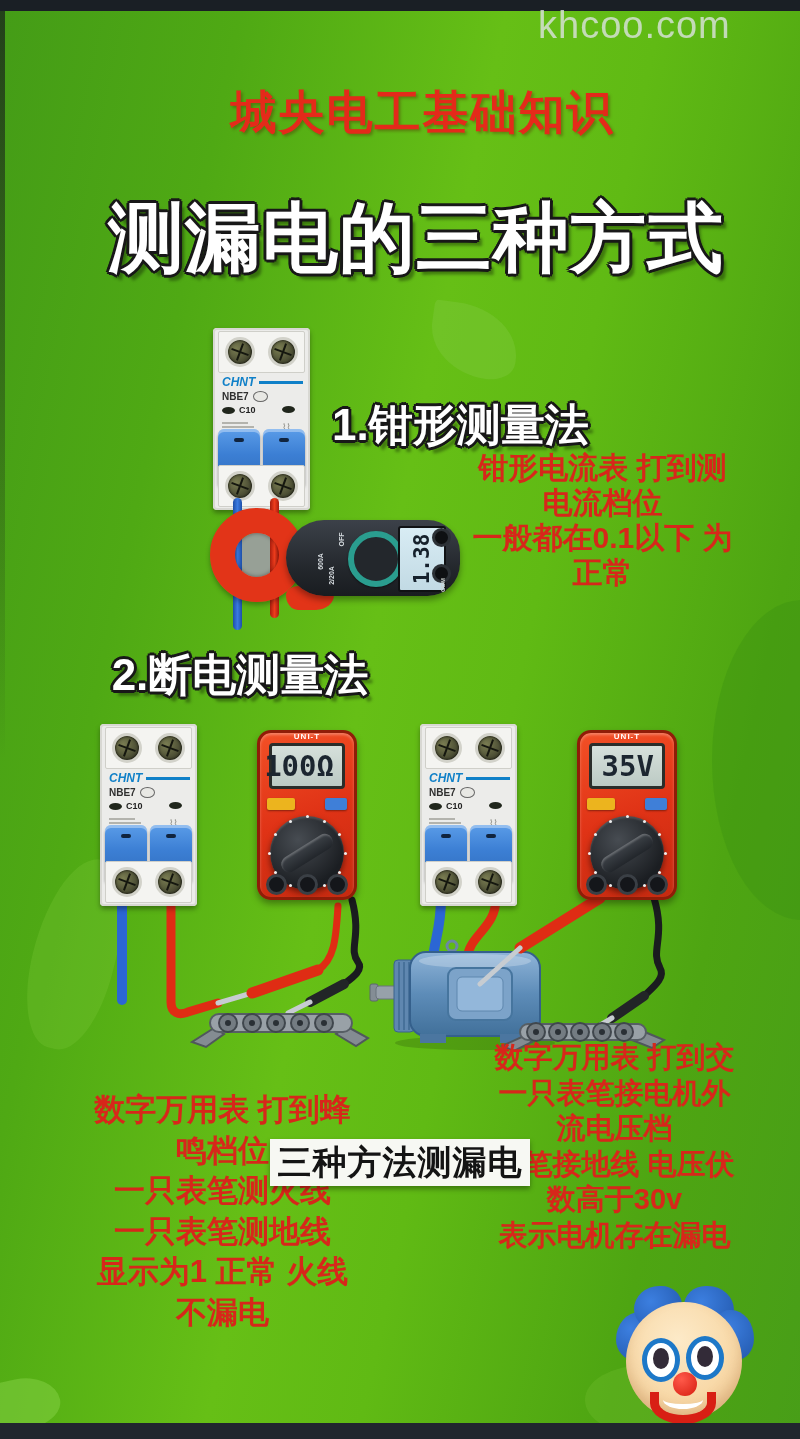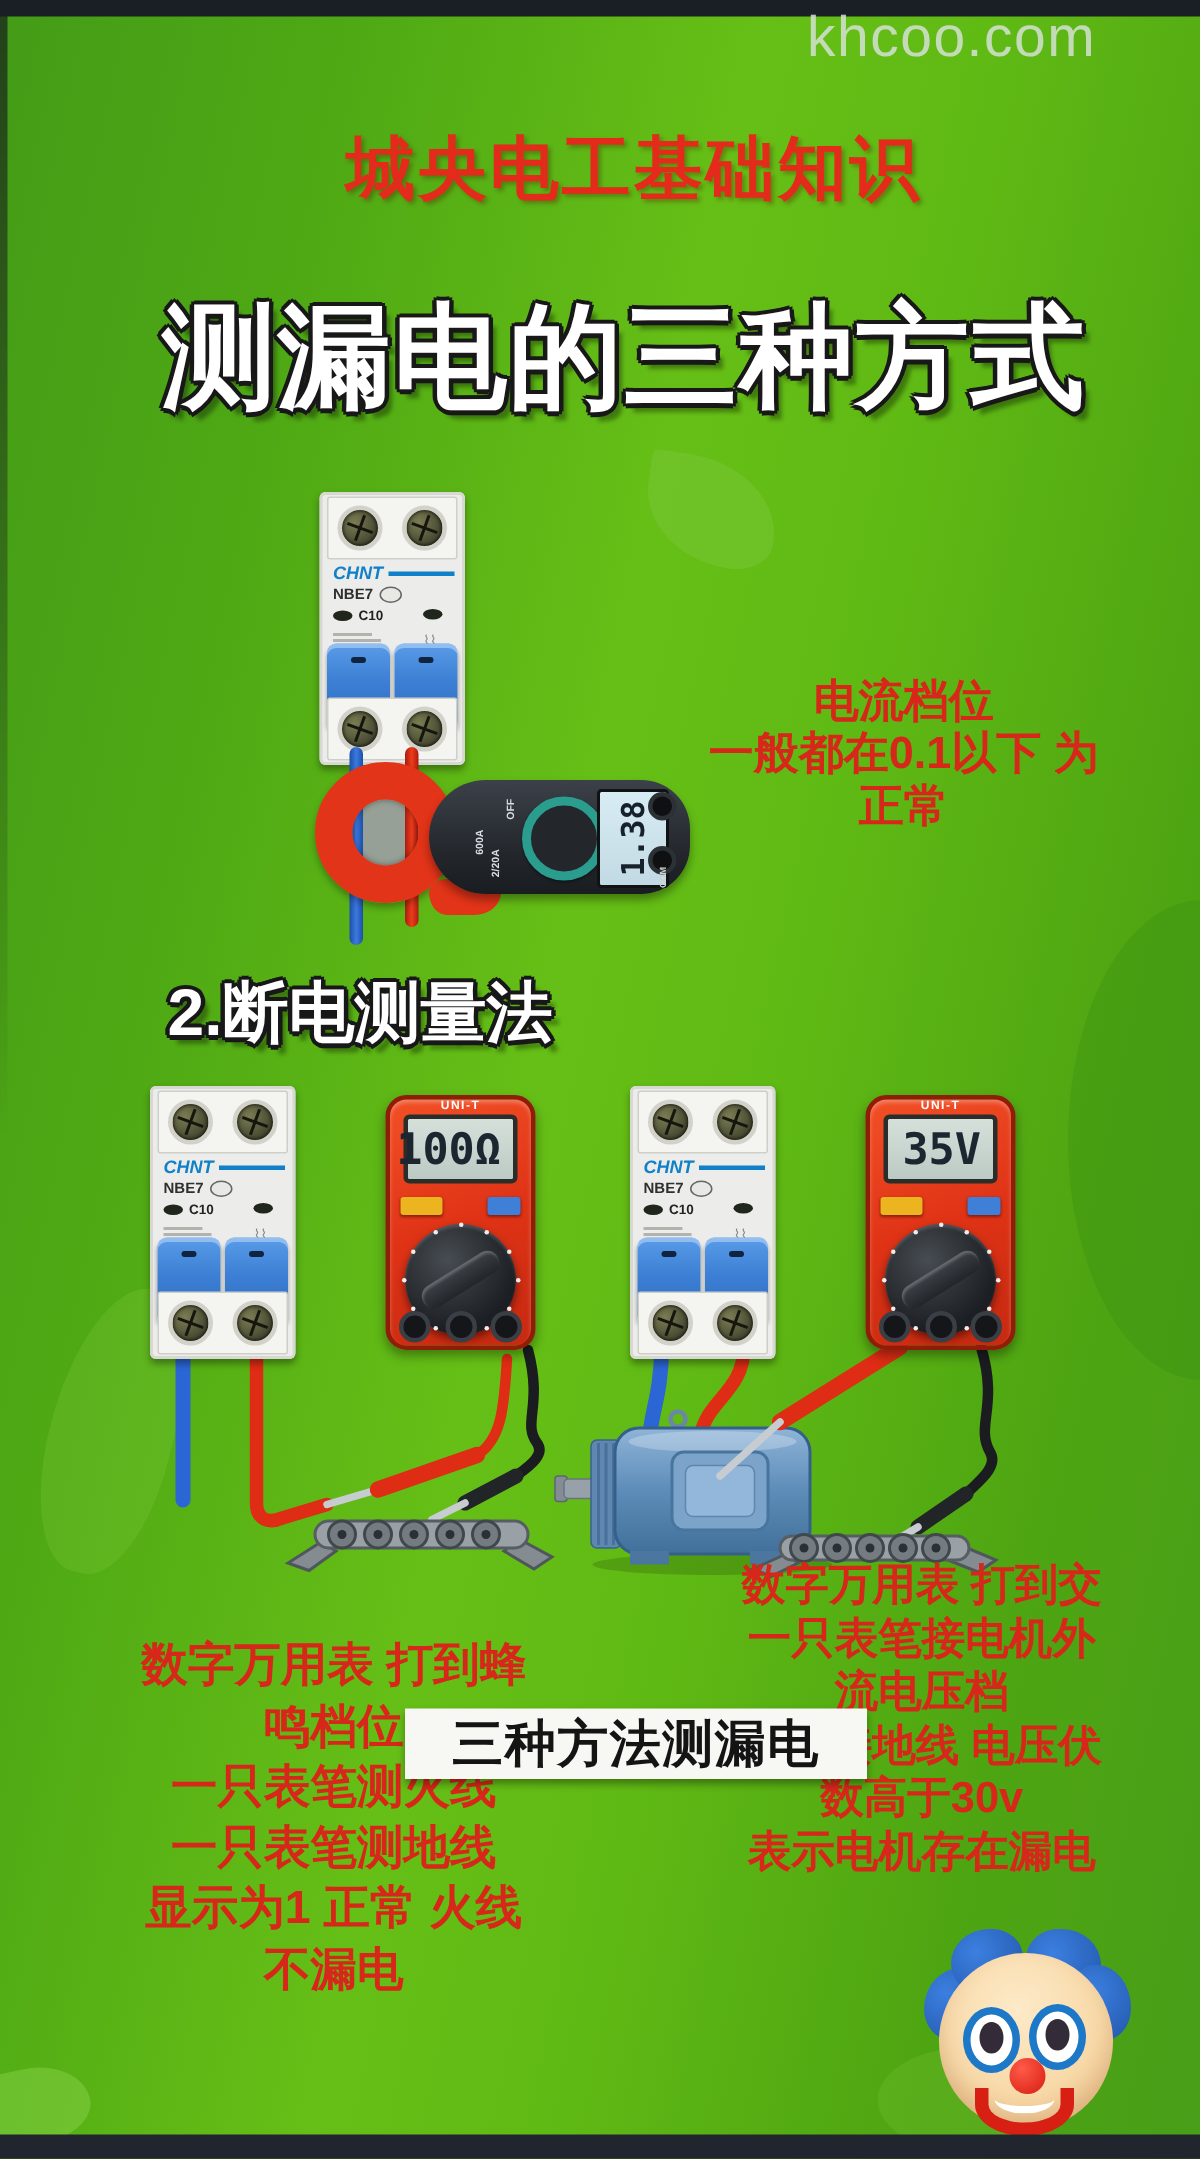--- a/index.html
+++ b/index.html
@@ -109,21 +109,21 @@
   .cl-lcd{position:absolute;left:112px;top:6px;width:44px;height:62px;background:linear-gradient(#d8ecf4,#c2dae4);
     border:2px solid #101214;border-radius:3px;display:flex;align-items:center;justify-content:center;}
   .cl-lcd span{transform:rotate(-90deg);font-family:"DejaVu Sans Mono",monospace;font-weight:700;font-size:21px;color:#16212c;}
   .cl-jack{position:absolute;width:13px;height:13px;border-radius:50%;background:#0e1012;border:3px solid #2c3136;}
   .cl-jack.a{left:146px;top:8px;} .cl-jack.b{left:146px;top:44px;}
   .cl-com{position:absolute;left:150px;top:62px;font-size:6px;color:#cbd1ce;transform:rotate(-90deg);font-weight:700;}
 
   .wires{position:absolute;left:0;top:0;z-index:2;}
 
   
-  .banner{position:absolute;left:270px;top:1139px;width:308px;height:47px;background:#f7f8f3;z-index:6;
+  .banner{position:absolute;left:270px;top:1139px;width:260px;height:47px;background:#f7f8f3;z-index:6;
     display:flex;align-items:center;justify-content:center;font-size:34px;font-weight:800;color:#141414;
     letter-spacing:1px;box-shadow:0 3px 5px rgba(0,0,0,.35);}
 
   
   .clown{position:absolute;left:620px;top:1286px;width:130px;height:146px;z-index:4;}
   .hair{position:absolute;background:radial-gradient(circle at 35% 35%,#3c7fe0,#2257ab);}
   .hair.h1{left:-4px;top:26px;width:42px;height:48px;border-radius:60% 40% 55% 45%;}
   .hair.h2{left:14px;top:0px;width:48px;height:44px;border-radius:55% 45% 50% 50%;}
   .hair.h3{left:64px;top:0px;width:50px;height:46px;border-radius:45% 55% 50% 50%;}
   .hair.h4{left:94px;top:24px;width:40px;height:50px;border-radius:40% 60% 45% 55%;}
@@ -299,21 +299,23 @@
       <div class="cl-lab r2">2/20A</div>
       <div class="cl-lcd">
           <span>1.38</span>
         </div>
       <div class="cl-jack a"></div>
       <div class="cl-jack b"></div>
       <div class="cl-com">COM</div>
     </div>
   </div>
 
+  <div class="m-heading outline-white" id="m1-heading">1.钳形测量法</div>
   <div class="red-block" id="m1-lines">
+    <div>钳形电流表 打到测</div>
     <div>电流档位</div>
     <div>一般都在0.1以下 为</div>
     <div>正常</div>
   </div>
 
   <div class="m-heading outline-white" id="m2-heading">2.断电测量法</div>
 
   <div class="breaker" style="left:100px;top:724px;">
     <div class="bk-frame"></div>
     <div class="bk-term top">

